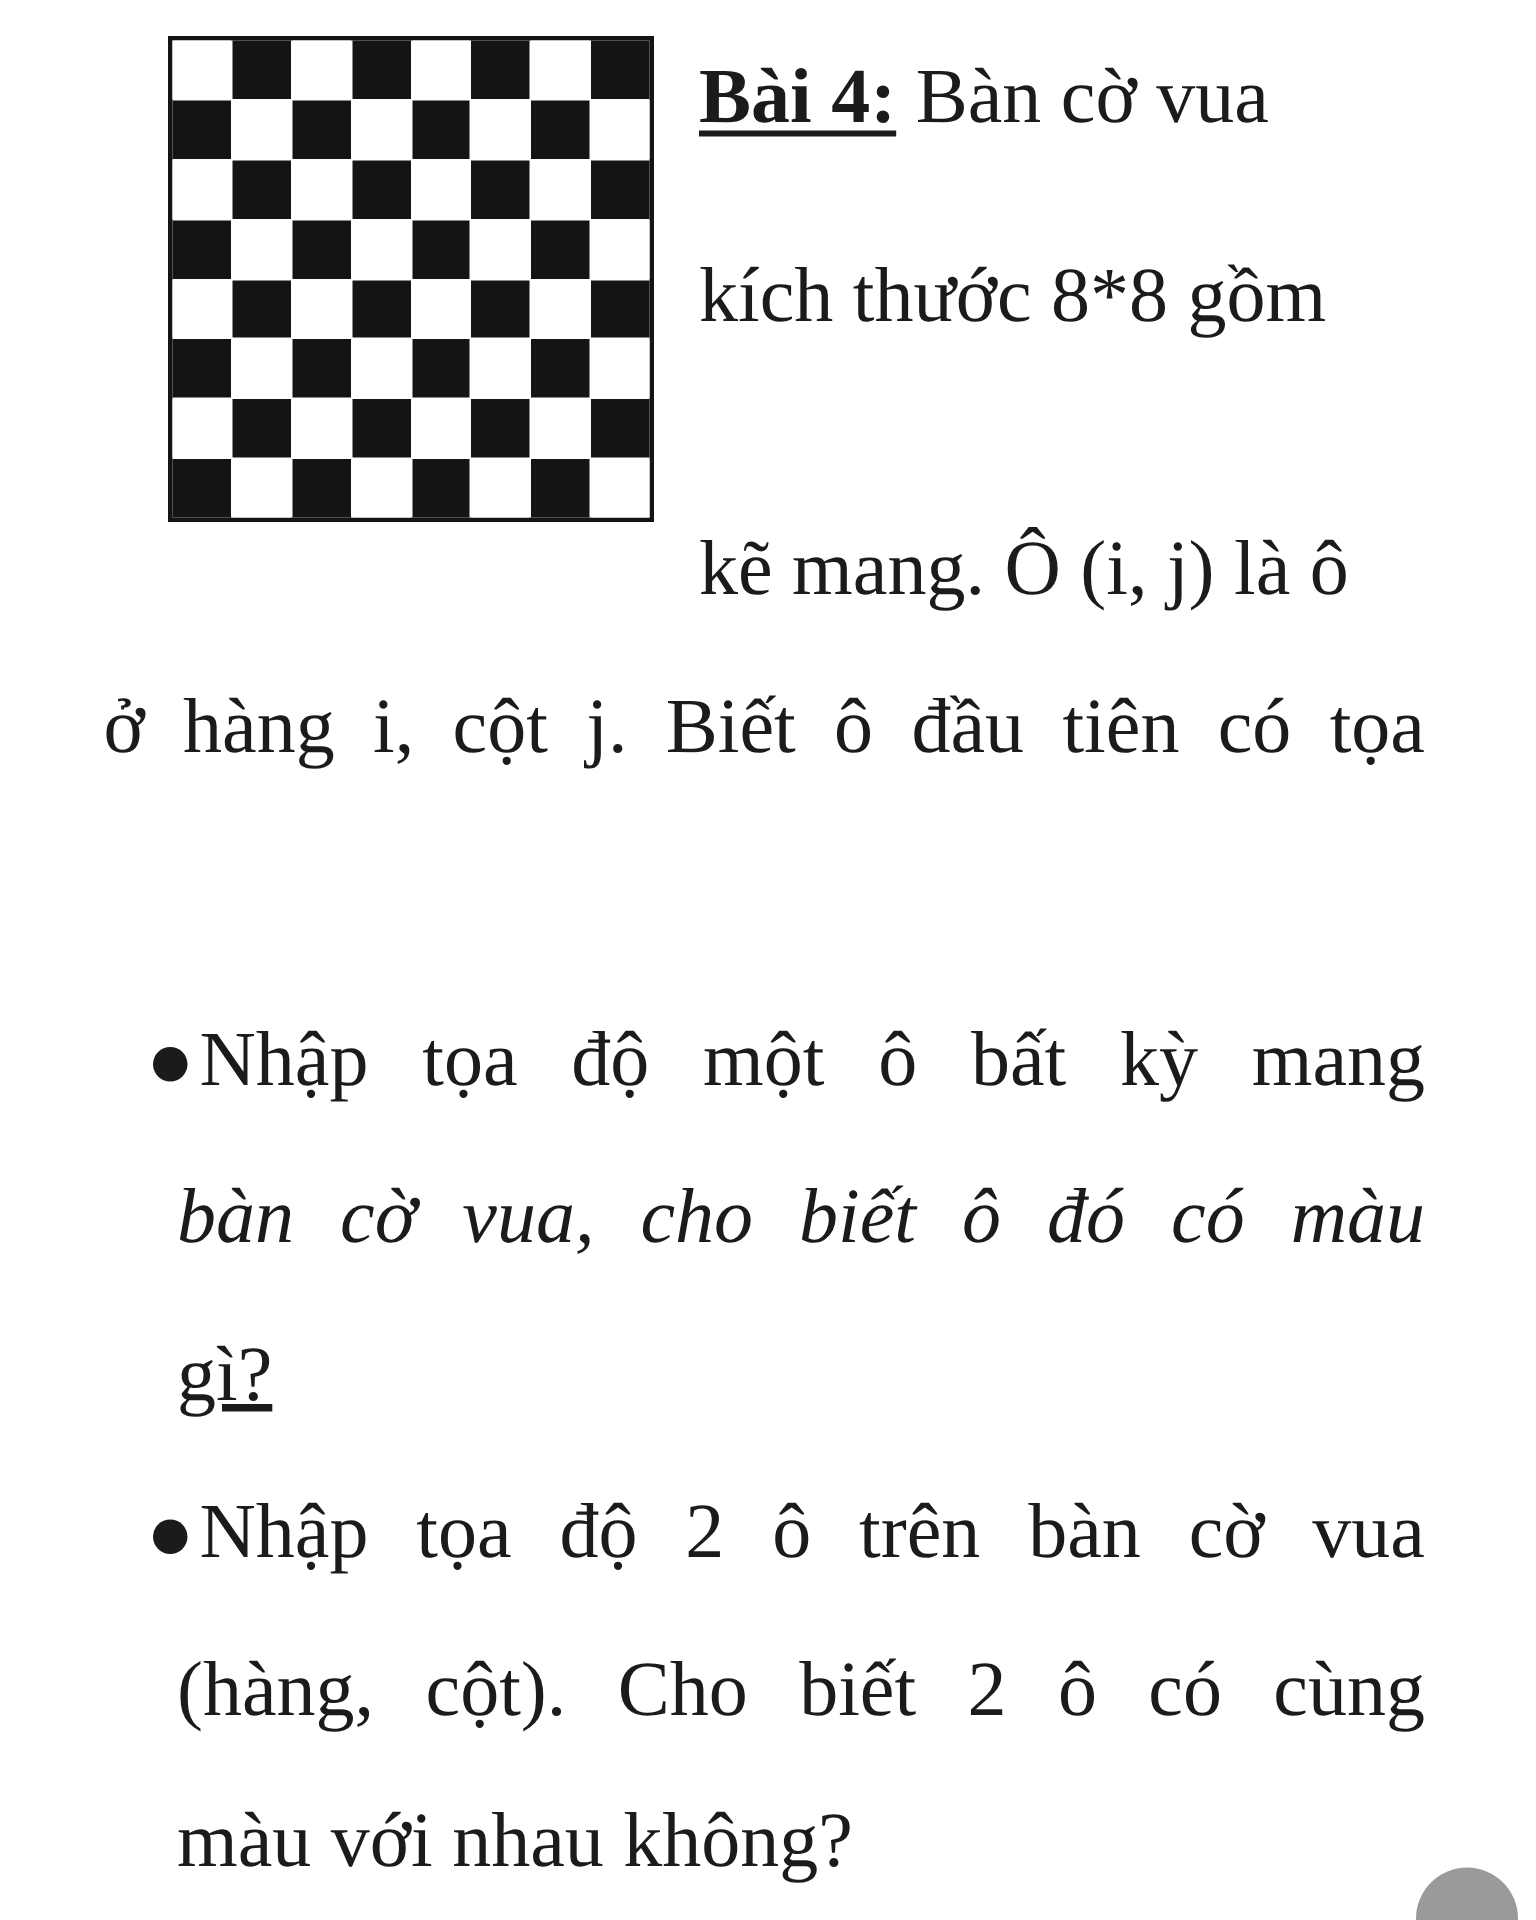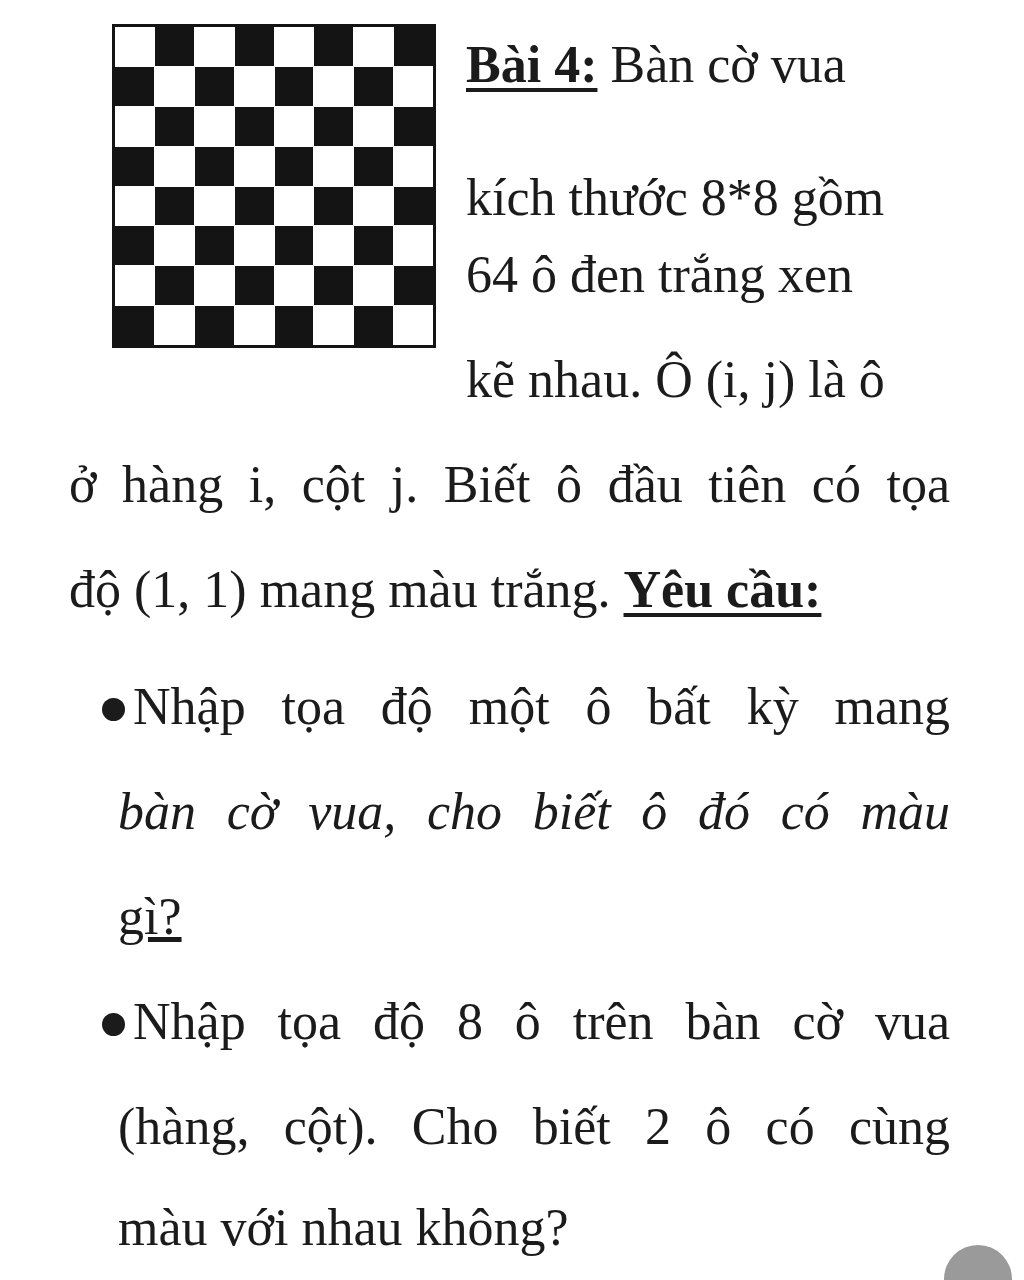--- a/index.html
+++ b/index.html
@@ -153,31 +153,29 @@
       <div style="background: rgb(255, 255, 255);"></div>
       <div style="background: rgb(20, 20, 20);"></div>
       <div style="background: rgb(255, 255, 255);"></div>
       <div style="background: rgb(20, 20, 20);"></div>
       <div style="background: rgb(255, 255, 255);"></div>
     </div>
 
   <div class="line l1"><span class="bu">Bài 4:</span><span> Bàn cờ vua</span></div>
 
   <div class="line l2">kích thước 8*8 gồm</div>
-  <div class="line l3">64 ô đen trắng xen</div>
-  <div class="line l4">kẽ nhau. Ô (i, j) là ô</div>
+  <div class="line l4">kẽ mang. Ô (i, j) là ô</div>
   <div class="line l5 just">ở hàng i, cột j. Biết ô đầu tiên có tọa</div>
 
-  <div class="line l6"><span>độ (1, 1) mang màu trắng. </span><span class="bu">Yêu cầu:</span></div>
 
   <div class="bullet-dot d1" style="background: rgb(27, 27, 27);"></div>
   <div class="line b1l1 just">Nhập tọa độ một ô bất kỳ mang</div>
   <div class="line b1l2 just">bàn cờ vua, cho biết ô đó có màu</div>
   <div class="line b1l3">gì?</div>
 
   <div class="bullet-dot d2" style="background: rgb(27, 27, 27);"></div>
-  <div class="line b2l1 just">Nhập tọa độ 8 ô trên bàn cờ vua</div>
+  <div class="line b2l1 just">Nhập tọa độ 2 ô trên bàn cờ vua</div>
   <div class="line b2l2 just">(hàng, cột). Cho biết 2 ô có cùng</div>
   <div class="line b2l3">màu với nhau không?</div>
 
   <button class="scroll-pill" aria-label="scroll" style="background: rgb(154, 154, 154);"></button>
 
 </div>
 
 </body></html>

